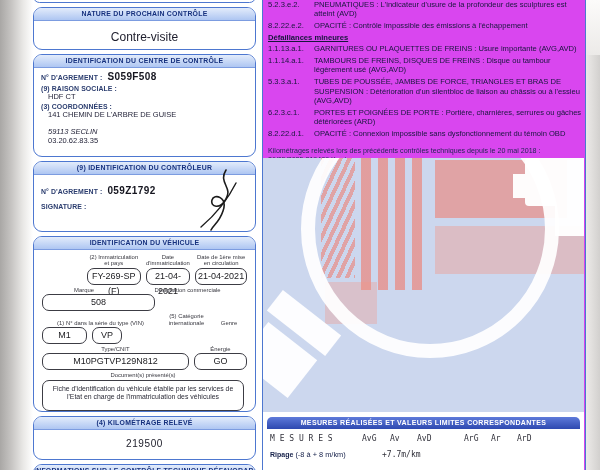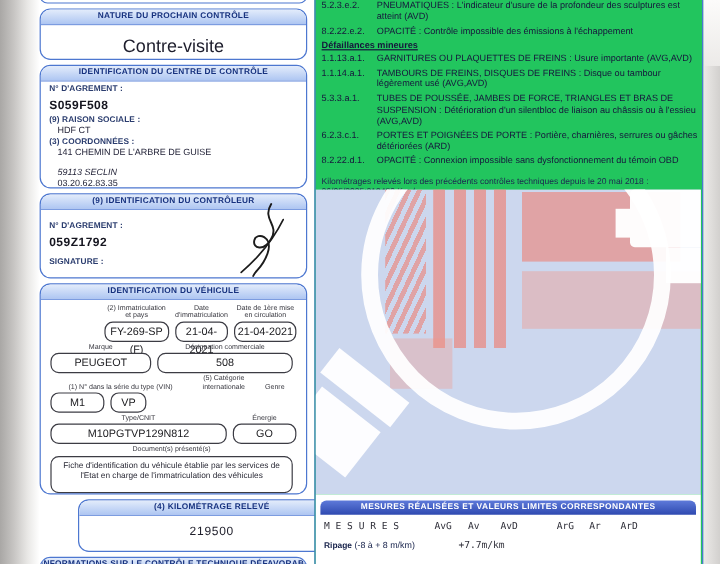--- a/index.html
+++ b/index.html
@@ -18,31 +18,31 @@
   .box{position:absolute;left:0;width:223px;box-sizing:border-box;background:#fff;
        border:1.6px solid #4d77d0;border-radius:9px;overflow:hidden;}
   .boxhdr{height:12px;line-height:12.8px;text-align:center;font-size:6.9px;font-weight:bold;
        letter-spacing:.25px;color:#16317e;border-bottom:1px solid #7c9ce0;
        background:linear-gradient(#e3ecfb,#aec6f2);white-space:nowrap;}
   .b-partial{top:-10px;height:13px;}
   .b-nature{top:7px;height:43px;}
   .b-centre{top:54px;height:103px;}
   .b-controleur{top:161px;height:71px;}
   .b-vehicule{top:236px;height:176px;}
-  .b-km{top:416px;height:44px;margin-left:32px;}
+  .b-km{top:416px;height:44px;}
   .b-info{top:464px;height:20px;}
 
-  .nature-value{margin-top:9px;text-align:center;font-size:15px;color:#1d1d2c;}
+  .nature-value{margin-top:9px;text-align:center;font-size:12px;color:#1d1d2c;}
 
   .centre-body{padding:3px 7px 0 7px;}
   .lbl{font-size:6.9px;font-weight:bold;color:#2a3c6e;letter-spacing:.1px;}
   .val{font-size:7.5px;color:#25253a;}
   .indent{padding-left:7px;}
   .mt2{margin-top:2px;} .mt3{margin-top:3px;} .mt8{margin-top:8px;font-style:italic;}
-  .agline{display:flex;align-items:baseline;gap:5px;flex-direction:column;}
+  .agline{display:flex;align-items:baseline;gap:5px;}
   .bigval{font-size:10px;font-weight:bold;color:#15151f;letter-spacing:.4px;}
 
   .ctl-body{padding:10px 7px 0 7px;position:relative;height:47px;}
   .sig-label{margin-top:7px;}
   .signature{position:absolute;right:12px;top:-6px;}
 
   .veh-body{padding:2px 8px 0 8px;}
   .vlabels{display:flex;gap:5px;align-items:flex-end;margin-top:2px;}
   .vlabels span{display:block;text-align:center;font-size:5.9px;line-height:6.4px;color:#37373f;}
   .vrow{display:flex;gap:5px;margin-top:1px;}
@@ -52,21 +52,21 @@
   .wB1{width:84px;} .wB2{width:113px;}
   .wC1{width:117px;} .wC2{width:45px;} .wC3{width:30px;}
   .wD1{width:152px;} .wD2{width:55px;}
   .docbox{box-sizing:border-box;border:1.3px solid #3c3c44;border-radius:7px;width:202px;
         height:31px;margin-top:1px;font-size:6.9px;line-height:8.4px;color:#2a2a36;
         text-align:center;padding:4px 6px 0 6px;}
   .km-value{margin-top:8px;text-align:center;font-size:10px;letter-spacing:.6px;color:#20202c;}
 
   
   .rightcol{position:absolute;left:262px;top:0;width:324px;height:470px;box-sizing:border-box;
-        border-left:1.6px solid #4d77d0;border-right:1.6px solid #4d77d0;background:#22c55e;overflow:hidden;}
+        border-left:1.6px solid #4d77d0;border-right:1.6px solid #4d77d0;background:#d946ef;overflow:hidden;}
   .defects{padding:0 3px 0 5px;}
   .defect{display:flex;margin-bottom:2.5px;font-size:7.6px;line-height:9.4px;color:#16163c;}
   .defect .code{width:46px;flex:none;}
   .defect .dtext{flex:1;}
   .minor-heading{font-size:7.6px;line-height:9.4px;font-weight:bold;text-decoration:underline;
         color:#16163c;margin:1px 0 1.5px 0;}
   .km-history{margin-top:8px;font-size:7.1px;line-height:9px;color:#1d2650;padding-right:14px;}
 
   
   .watermark{position:absolute;left:0;top:158px;width:321px;height:254px;background:#ccd7ee;overflow:hidden;}
@@ -161,21 +161,20 @@
         <div class="vrow">
           <div class="vbox wA1">FY-269-SP (F)</div>
           <div class="vbox wA2">21-04-2021</div>
           <div class="vbox wA3">21-04-2021</div>
         </div>
         <div class="vlabels">
           <span class="wB1">Marque</span>
           <span class="wB2">Désignation commerciale</span>
         </div>
         <div class="vrow">
-          <div class="vbox wB1">PEUGEOT</div>
           <div class="vbox wB2">508</div>
         </div>
         <div class="vlabels">
           <span class="wC1">(1) N° dans la série du type (VIN)</span>
           <span class="wC2">(5) Catégorie internationale</span>
           <span class="wC3">Genre</span>
         </div>
         <div class="vrow">
           <div class="vbox wC2">M1</div>
           <div class="vbox wC3">VP</div>

